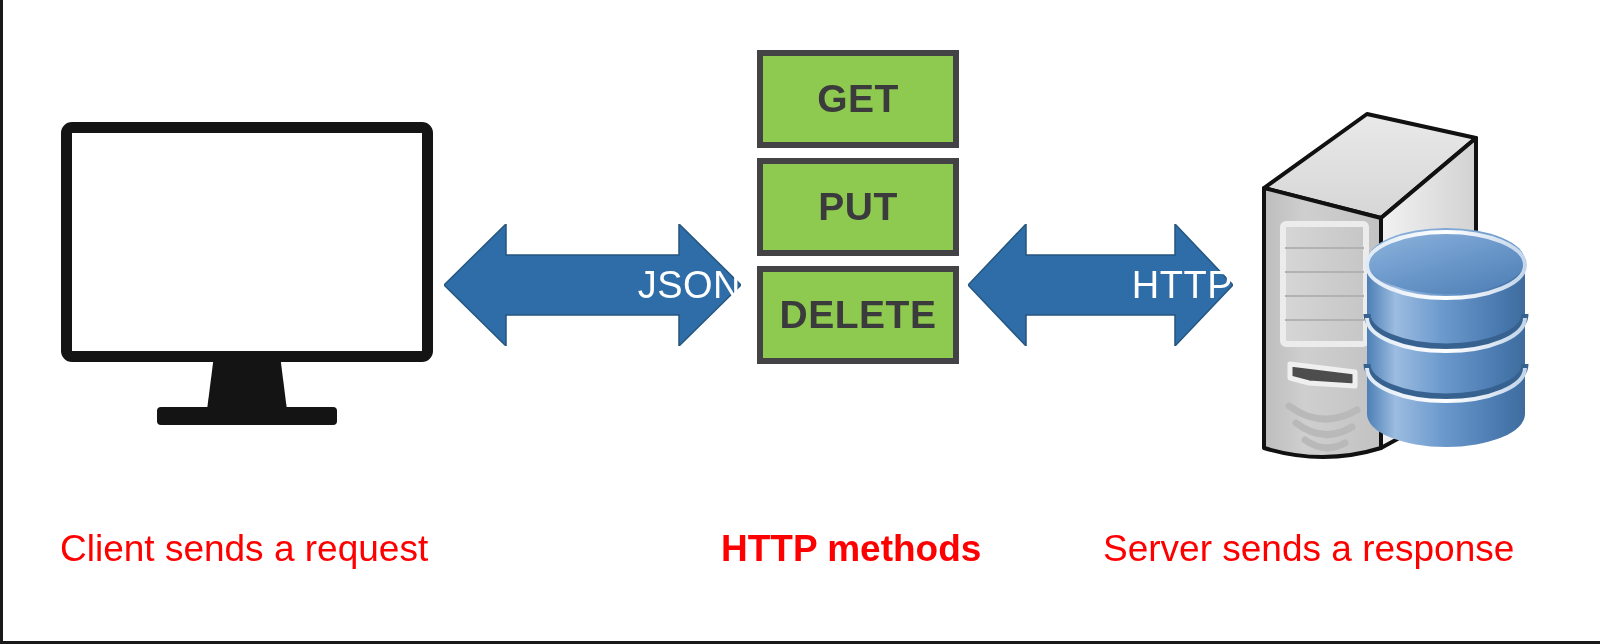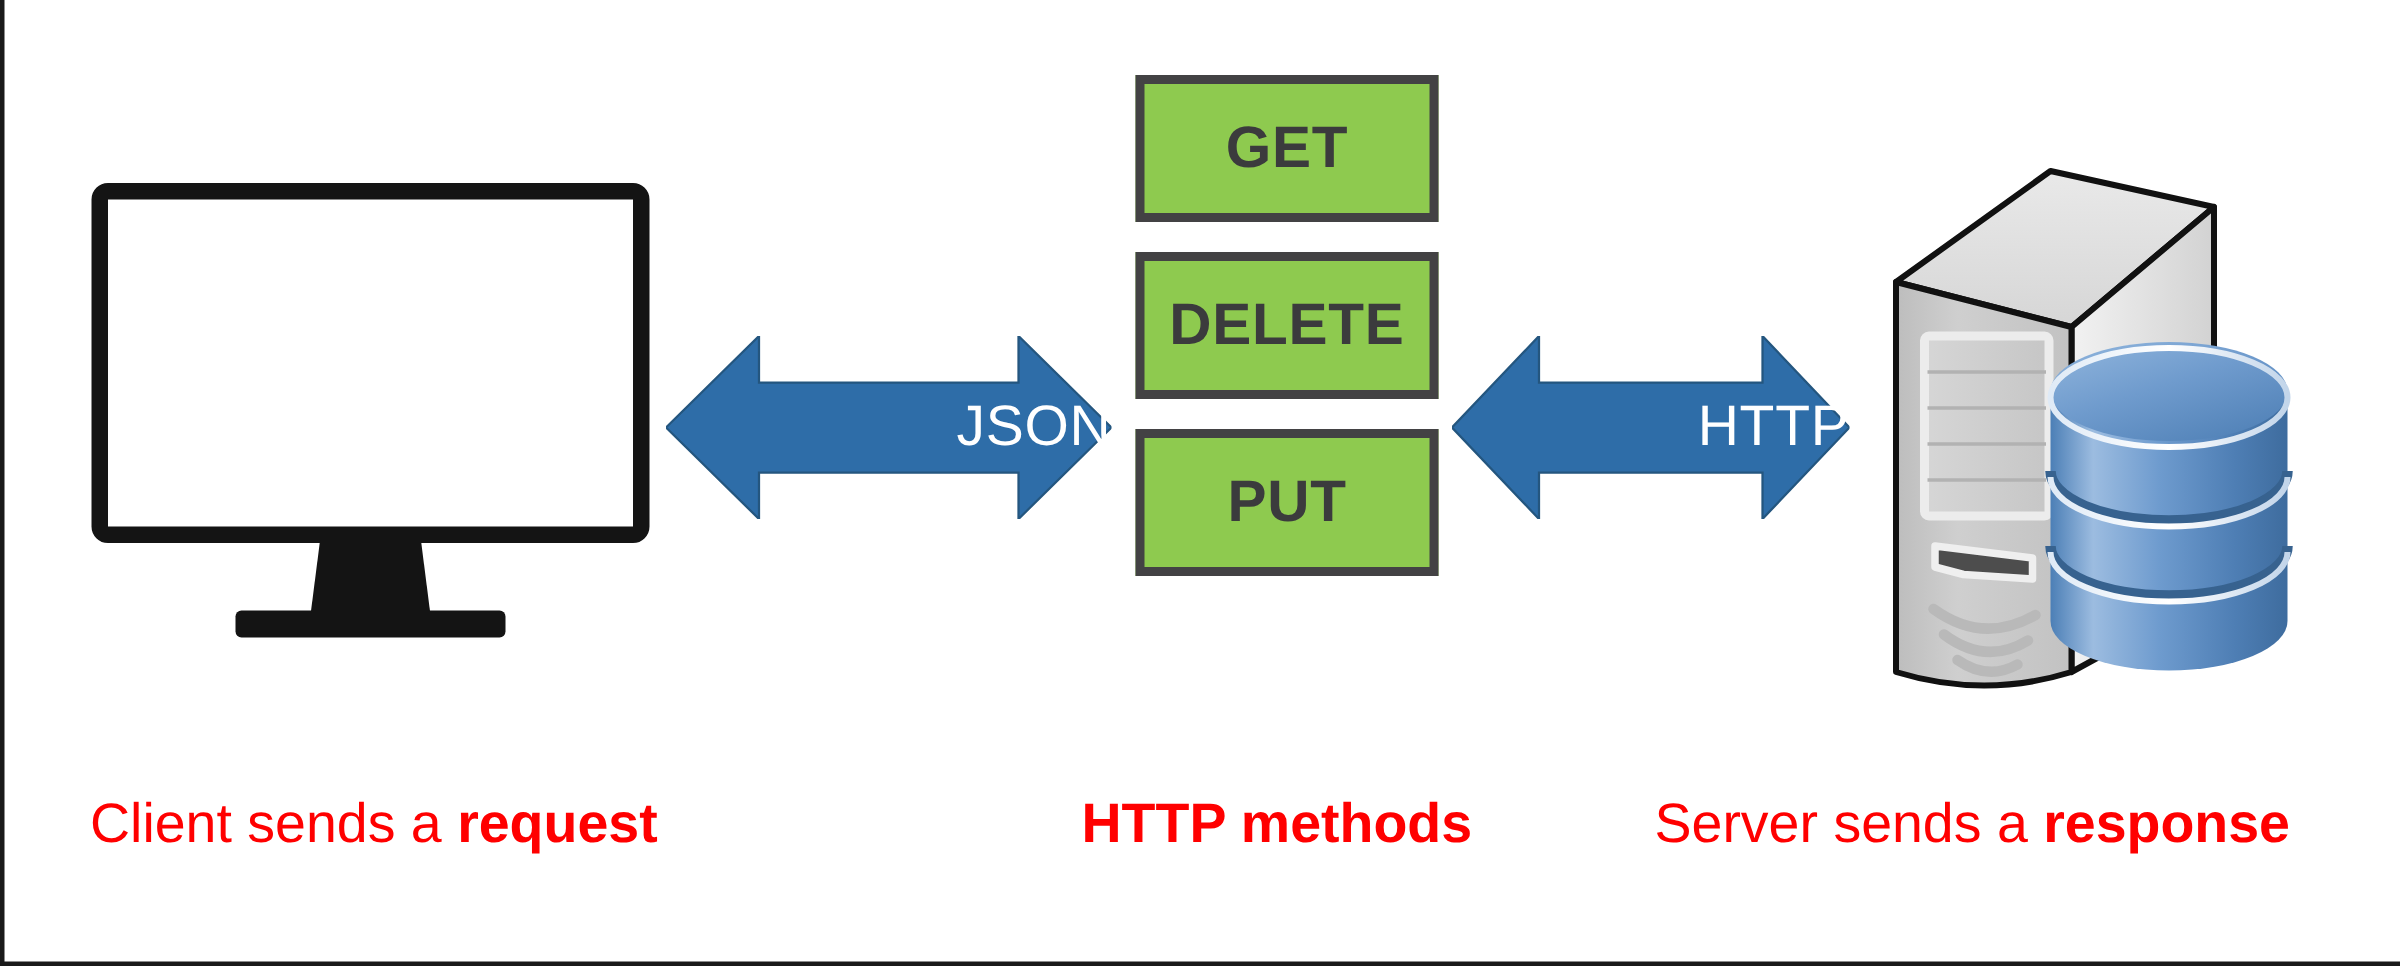--- a/index.html
+++ b/index.html
@@ -86,21 +86,21 @@
   #methods-column {
     position: absolute;
     left: 754px;
     top: 50px;
     width: 202px;
   }
   .method-box {
     position: relative;
     width: 202px;
     height: 98px;
-    margin-bottom: 20px;
+    margin-bottom: 10px;
     box-sizing: border-box;
     background: #8ECA4F;
     border: 6px solid #434244;
     display: flex;
     align-items: center;
     justify-content: center;
   }
   .method-label {
     color: #3b3b3d;
     font-size: 39px;
@@ -120,21 +120,21 @@
 
   
   .caption {
     position: absolute;
     top: 528px;
     color: #FF0000;
     font-size: 37px;
     font-family: "Liberation Sans", sans-serif;
     white-space: nowrap;
   }
-  .caption b { font-weight: bold; }
+  .caption b { font-weight: normal; }
   #caption-client { left: 57px; }
   #caption-middle { left: 718px; font-weight: bold; text-align: center; }
   #caption-server { left: 1100px; }
 </style>
 </head>
 <body>
 
 <div id="canvas">
 
   <div class="abs" id="client-monitor">
@@ -148,24 +148,24 @@
       <polygon points="0,61 62,0 62,31 235,31 235,0 297,61 235,122 235,91 62,91 62,122" fill="#2E6DA8" stroke="#24567F" stroke-width="1.5"></polygon>
     </svg>
     <div class="arrow-label">JSON</div>
   </div>
 
   <div id="methods-column">
     <div class="method-box">
       <span class="method-label">GET</span>
     </div>
     <div class="method-box">
-      <span class="method-label">DELETE</span>
+      <span class="method-label">PUT</span>
     </div>
     <div class="method-box">
-      <span class="method-label">PUT</span>
+      <span class="method-label">DELETE</span>
     </div>
   </div>
 
   <div class="dbl-arrow" id="arrow-http">
     <svg viewBox="0 0 265 122" preserveAspectRatio="none">
       <polygon points="0,61 58,0 58,31 207,31 207,0 265,61 207,122 207,91 58,91 58,122" fill="#2E6DA8" stroke="#24567F" stroke-width="1.5"></polygon>
     </svg>
     <div class="arrow-label">HTTP</div>
   </div>
 

